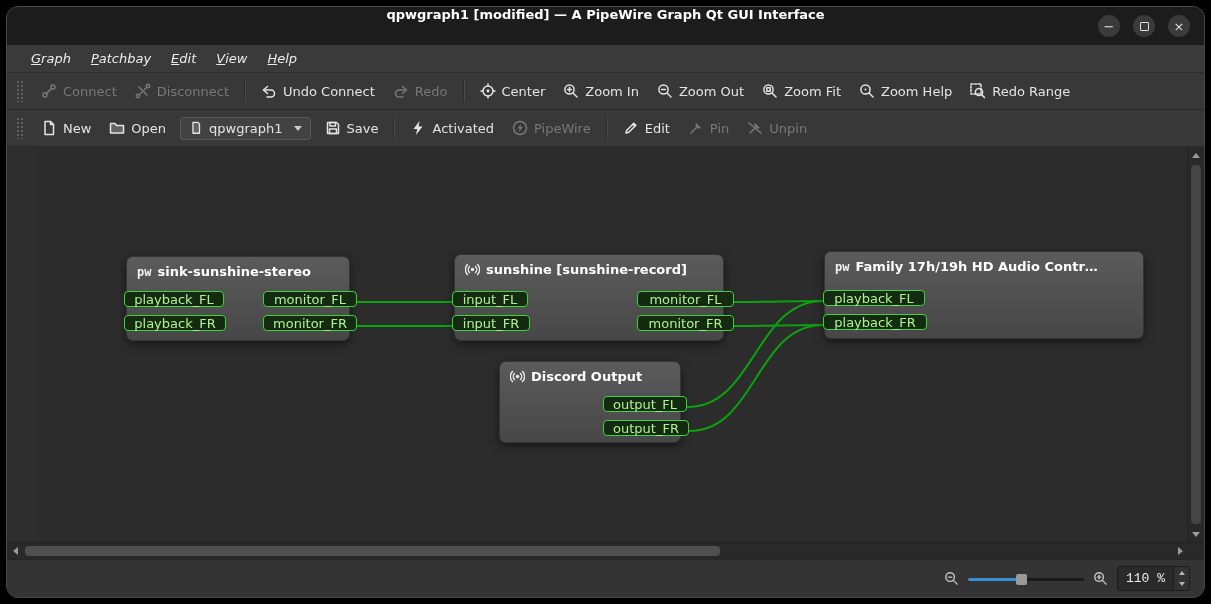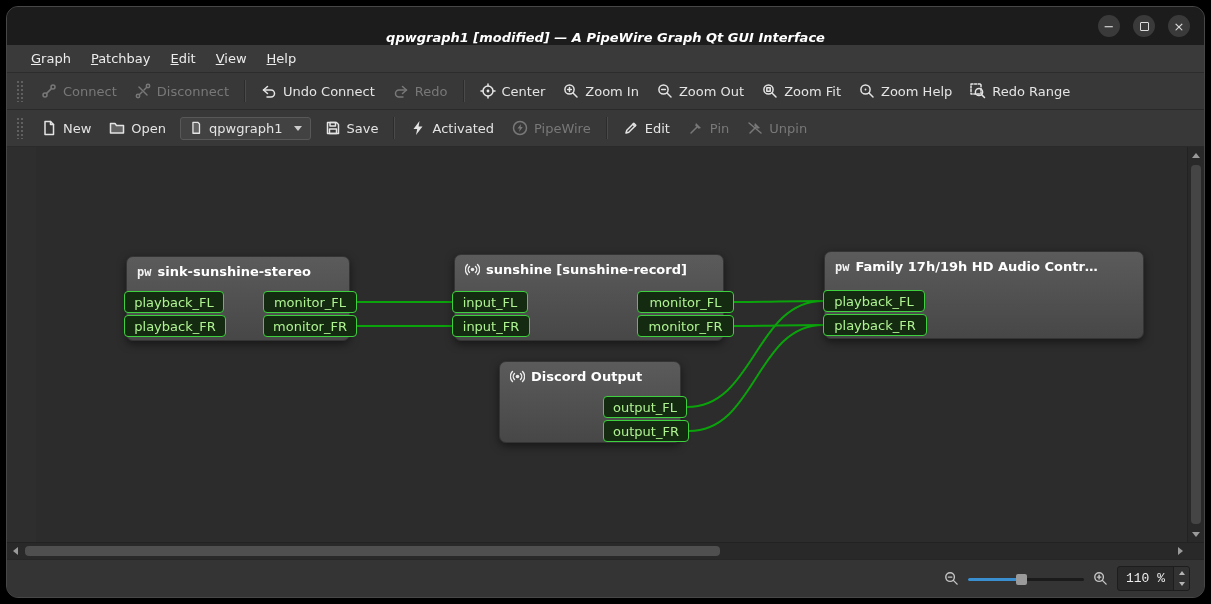--- a/index.html
+++ b/index.html
@@ -4,30 +4,30 @@
 <style>
   * { margin:0; padding:0; box-sizing:border-box; }
   html,body { width:1211px; height:604px; background:#000; overflow:hidden;
               font-family:"DejaVu Sans","Liberation Sans",sans-serif; }
   .window { position:absolute; left:6px; top:6px; right:6px; bottom:6px;
             background:#2e2e2e; border:1px solid #474747; border-radius:12px;
             overflow:hidden; display:flex; flex-direction:column; }
 
   
   .titlebar { height:38px; background:#1c1c1c; position:relative; flex:0 0 auto;
-              display:flex; align-items:flex-end; justify-content:center;font-style:italic; }
+              display:flex; align-items:flex-start; justify-content:center; }
   .title { color:#ffffff; font-weight:bold; font-size:13px; }
   .winbtns { position:absolute; right:14px; top:8px; display:flex; gap:13px; }
   .winbtn { width:22px; height:22px; border-radius:50%; background:#3a3a3a; color:#dcdcdc;
             display:flex; align-items:center; justify-content:center; font-size:13px; cursor:default; }
   .maxbox { width:9px; height:9px; border:1.5px solid #dcdcdc; border-radius:1px; display:block; }
 
   
   .menubar { height:28px; background:#3a3a3a; border-bottom:1px solid #2c2c2c;
-             display:flex; align-items:center; padding-left:14px; flex:0 0 auto; }
+             display:flex; align-items:center; padding-left:14px; flex:0 0 auto;font-style:italic; }
   .menu-item { display:inline-block; color:#ececec; font-size:13px; padding:5px 10px; }
   .menu-item::first-letter { text-decoration:underline; }
 
   
   .toolbar { height:37px; background:#383838; border-bottom:1px solid #2a2a2a;
              display:flex; align-items:center; padding:0 6px; gap:2px; flex:0 0 auto; }
   .tb-handle { width:8px; height:22px; margin:0 7px 0 3px;
                background-image:radial-gradient(#606060 1px, transparent 1.3px);
                background-size:4px 4px; }
   .tbtn { display:flex; align-items:center; gap:6px; color:#e4e4e4; font-size:13px;
@@ -46,21 +46,21 @@
   .canvas { position:relative; flex:1; background:#2c2c2c; overflow:hidden;margin-left:29px; }
   #wires { position:absolute; left:0; top:0; width:100%; height:100%; z-index:1; }
   #wires path { stroke:var(--wire,#0ba30b); stroke-width:2; fill:none; }
 
   .node { position:absolute; z-index:2; background:linear-gradient(#5b5b5b,#474747);
           border:1px solid #343434; border-radius:7px; box-shadow:0 3px 8px rgba(0,0,0,.5); }
   .node-header { display:flex; align-items:center; gap:6px; padding:7px 10px; color:#ffffff;
                  font-weight:bold; font-size:13px; white-space:nowrap; overflow:hidden; }
   .pwico { font-family:"DejaVu Sans Mono",monospace; font-weight:bold; font-size:12px; color:#f2f2f2; }
   .nico { stroke:#ececec; fill:none; stroke-width:1.3; stroke-linecap:round; }
-  .port { position:absolute; height:22px; display:flex; align-items:center; justify-content:center;
+  .port { position:absolute; height:16px; display:flex; align-items:center; justify-content:center;
           padding:0 6px; font-size:13px; border-radius:4px;
           background:var(--port-fill,#152b11); border:1.5px solid var(--port-border,#3fd03f);
           color:var(--port-text,#aef292); white-space:nowrap; }
 
   
   .vscroll { flex:0 0 16px; background:#292929; border-left:1px solid #222;
              display:flex; flex-direction:column; align-items:center; }
   .hrow { flex:0 0 16px; display:flex; background:#292929; border-top:1px solid #222; }
   .hscroll { flex:1; display:flex; align-items:center; }
   .sbtn { width:16px; height:16px; display:flex; align-items:center; justify-content:center; flex:0 0 auto; }

